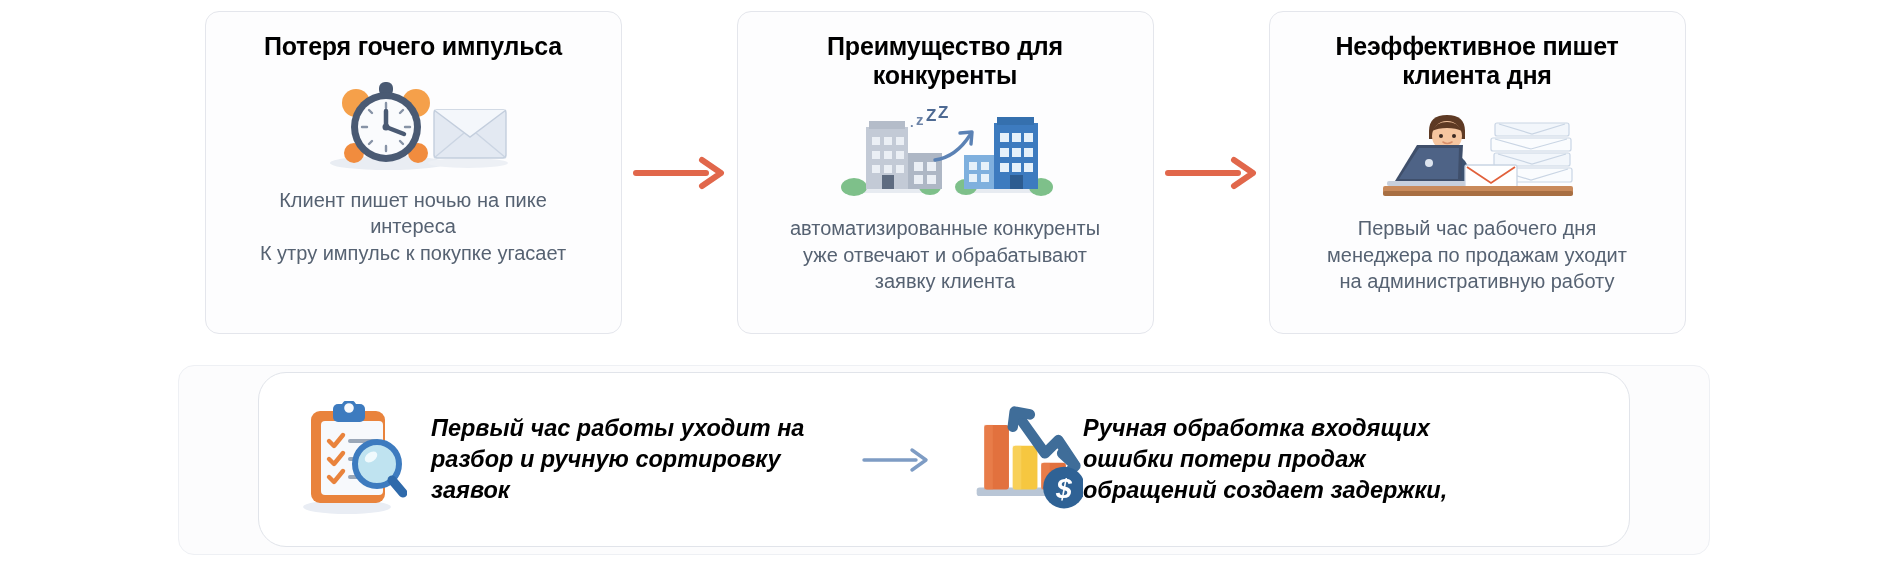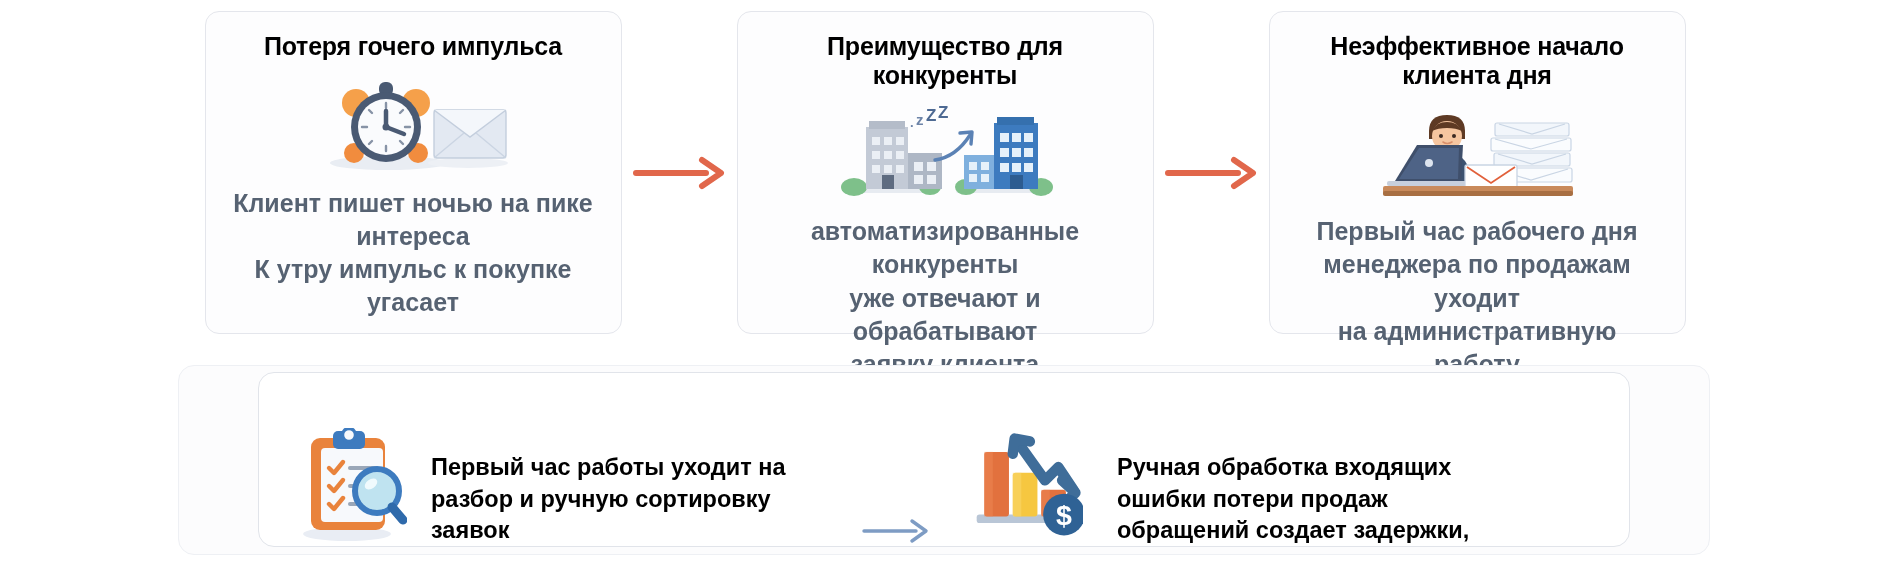--- a/index.html
+++ b/index.html
@@ -54,25 +54,24 @@
     flex: 0 0 auto;
     height: 96px;
     margin-top: 16px;
     display: flex;
     align-items: center;
     justify-content: center;
   }
 
   .card-body {
     margin-top: 14px;
-    font-size: 25px;
+    font-size: 20px;
     color: #566272;
     text-align: center;
     line-height: 1.33;
-    font-weight: bold;
   }
   .card-body .ln { display: block; }
 
   .arrow-gap {
     width: 115px;
     height: 323px;
     margin-top: 11px;
     display: flex;
     align-items: center;
     justify-content: center;
@@ -94,45 +93,46 @@
 
   .bottom-inner {
     position: absolute;
     left: 258px;
     top: 372px;
     width: 1372px;
     height: 175px;
     box-sizing: border-box;
     background: #ffffff;
     border: 1px solid #e1e4ea;
-    border-radius: 16px;
-    display: flex;
-    align-items: flex-end;
+    border-radius: 28px;
+    display: flex;
+    align-items: center;
     padding: 0 36px;
+    font-style: italic;
   }
 
   .bi-icon {
     flex: 0 0 auto;
     width: 112px;
     display: flex;
     align-items: center;
     justify-content: center;
   }
 
   .bi-text {
     font-size: 23.5px;
     font-weight: bold;
     color: #000000;
     line-height: 1.33;
     flex: 0 0 auto;
   }
   .bi-text .ln { display: block; }
 
   .bi-text.left  { margin-left: 24px; width: 390px; }
-  .bi-text.right { margin-left: 34px; width: 420px; }
+  .bi-text.right { width: 420px; }
 
   .bi-arrow {
     flex: 0 0 auto;
     width: 150px;
     display: flex;
     align-items: center;
     justify-content: center;
   }
 </style>
 </head>
@@ -273,21 +273,21 @@
 
   <div class="arrow-gap">
     <svg width="95" height="36" viewBox="0 0 95 36" xmlns="http://www.w3.org/2000/svg">
       <line x1="4" y1="18" x2="74" y2="18" stroke="#E1674B" stroke-width="6" stroke-linecap="round"></line>
       <polyline points="70,5 89,18 70,31" fill="none" stroke="#E1674B" stroke-width="6" stroke-linecap="round" stroke-linejoin="round"></polyline>
     </svg>
   </div>
 
   <div class="card">
     <div class="card-title">
-      <span class="ln">Неэффективное начало</span>
+      <span class="ln">Неэффективное пишет</span>
       <span class="ln">клиента дня</span>
     </div>
 
     <div class="card-icon">
       <svg width="200" height="96" viewBox="0 0 200 96" xmlns="http://www.w3.org/2000/svg">
 
         <g>
           <rect x="118" y="18" width="74" height="13" rx="2" fill="#F2F6FB" stroke="#C9D5E4" stroke-width="1.2"></rect>
           <path d="M122 19 L155 29 L188 19" fill="none" stroke="#C9D5E4" stroke-width="1.2"></path>
           <rect x="114" y="33" width="80" height="13" rx="2" fill="#FAFCFE" stroke="#C9D5E4" stroke-width="1.2"></rect>

